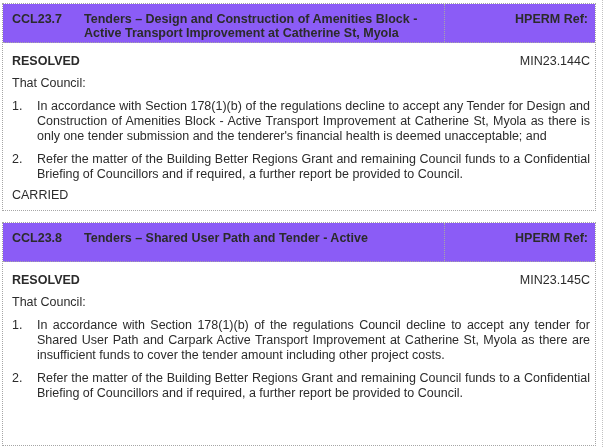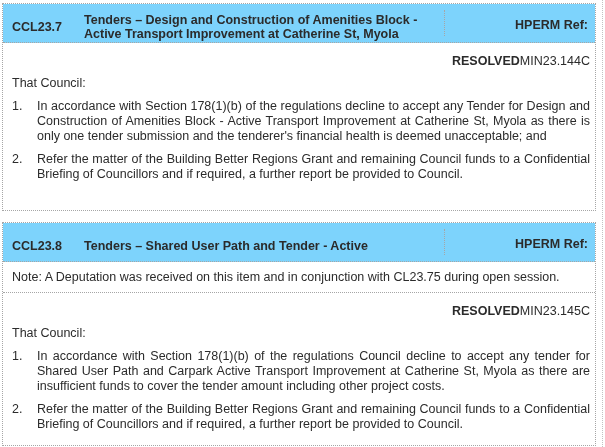--- a/index.html
+++ b/index.html
@@ -24,43 +24,42 @@
     position: absolute;
     left: 2px;
     width: 594px;
     border: 1px dotted #a6a6a6;
     background: #ffffff;
   }
   .sec1 { top: 3px;   height: 208px; }
   .sec2 { top: 222px; height: 224px; overflow: hidden; }
   .sec-header {
     display: flex;
-    background: #7dd3fc;
+    background: #8b5cf6;
     border-bottom: 1px dotted #a6a6a6;
     height: 39px;
     font-weight: bold;
     line-height: 14px;
-    align-items: center;
   }
   .cell-num   { width: 81px;  padding: 8px 0 0 9px; }
   .cell-title { width: 360px; padding-top: 8px; }
   .cell-ref   {
     flex: 1;
     border-left: 1px dotted #a6a6a6;
     text-align: right;
     padding: 8px 7px 4px 0;
   }
   .note-row {
     padding: 8px 5px 7px 9px;
     border-bottom: 1px dotted #a6a6a6;
     text-align: justify;
     line-height: 15px;
   }
   .sec-body { padding: 11px 5px 0 9px; line-height: 15px; }
-  .resolved-row { display: flex; justify-content: flex-end; }
+  .resolved-row { display: flex; justify-content: space-between; }
   .resolved { font-weight: bold; }
   .preamble { margin-top: 7px; }
   .res-item { display: flex; margin-top: 8px; }
   .inum  { flex: 0 0 25px; }
   .itext { flex: 1; text-align: justify; }
   .carried { margin-top: 6px; }
 </style>
 </head>
 <body>
 
@@ -84,34 +83,34 @@
       </div>
       <div class="preamble">That Council:</div>
       <div class="res-item">
         <div class="inum">1.</div>
         <div class="itext">In accordance with Section 178(1)(b) of the regulations decline to accept any Tender for Design and Construction of Amenities Block - Active Transport Improvement at Catherine St, Myola as there is only one tender submission and the tenderer's financial health is deemed unacceptable; and</div>
       </div>
       <div class="res-item">
         <div class="inum">2.</div>
         <div class="itext">Refer the matter of the Building Better Regions Grant and remaining Council funds to a Confidential Briefing of Councillors and if required, a further report be provided to Council.</div>
       </div>
+      <div class="carried">CARRIED</div>
     </div>
   </div>
 
   <div class="section sec2">
     <div class="sec-header">
       <div class="cell-num">CCL23.8</div>
       <div class="cell-title">
         <div>Tenders – Shared User Path and Tender - Active</div>
       </div>
       <div class="cell-ref">
         <div>HPERM Ref:</div>
       </div>
     </div>
-    <div class="note-row">Note: A Deputation was received on this item and in conjunction with CL23.75 during open session.</div>
     <div class="sec-body">
       <div class="resolved-row">
         <span class="resolved">RESOLVED</span>
         <span class="minute">MIN23.145C</span>
       </div>
       <div class="preamble">That Council:</div>
       <div class="res-item">
         <div class="inum">1.</div>
         <div class="itext">In accordance with Section 178(1)(b) of the regulations Council decline to accept any tender for Shared User Path and Carpark Active Transport Improvement at Catherine St, Myola as there are insufficient funds to cover the tender amount including other project costs.</div>
       </div>

